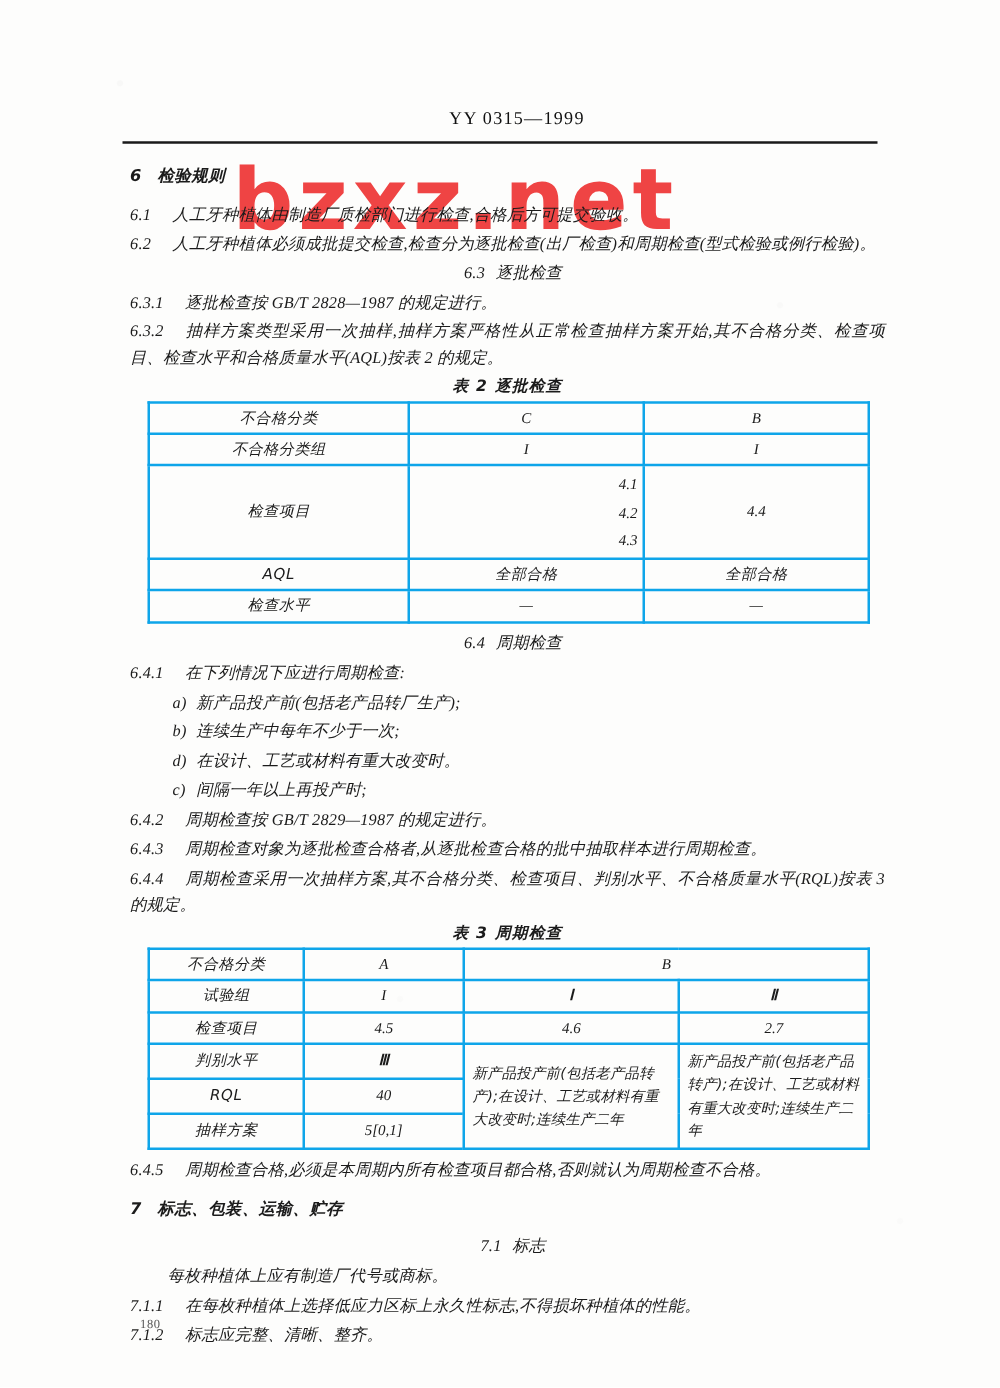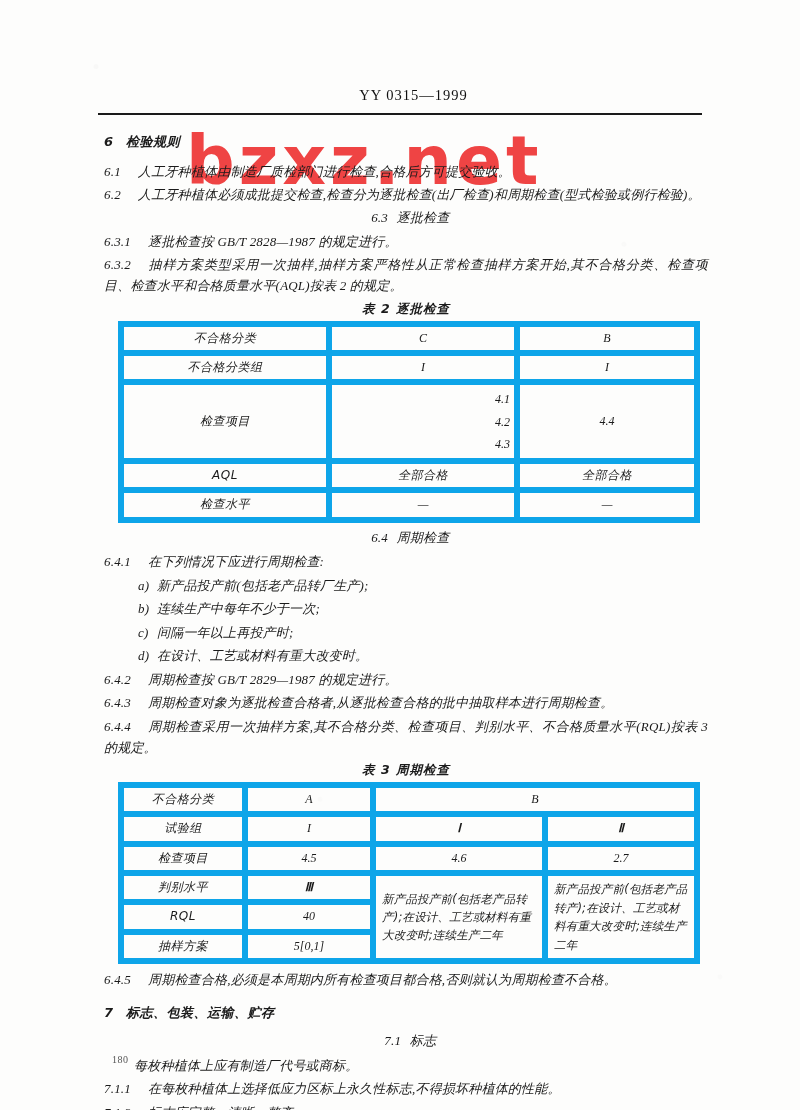--- a/index.html
+++ b/index.html
@@ -141,21 +141,21 @@
   }
   
   table.doc-table {
     border-collapse: collapse;
     width: 576px;
     margin: 0 0 0 14px;
     font-size: 12px;
     table-layout: fixed;
   }
   table.doc-table td {
-    border: 6px solid #0ea5e9;
+    border: 2px solid #0ea5e9;
     text-align: center;
     vertical-align: middle;
     padding: 3px 4px;
     line-height: 1.45;
     font-family: "Liberation Serif", serif;
   }
   table.doc-table td.lbl {
     font-family: "DejaVu Sans", "Liberation Sans", sans-serif;
     font-size: 12px;
     letter-spacing: 0.5px;
@@ -276,24 +276,24 @@
       <span class="num">6.4.1</span><span>在下列情况下应进行周期检查:</span>
     </p>
 
     <p class="listitem">
       <span class="mk">a)</span><span>新产品投产前(包括老产品转厂生产);</span>
     </p>
     <p class="listitem">
       <span class="mk">b)</span><span>连续生产中每年不少于一次;</span>
     </p>
     <p class="listitem">
+      <span class="mk">d)</span><span>在设计、工艺或材料有重大改变时。</span>
+    </p>
+    <p class="listitem">
       <span class="mk">c)</span><span>间隔一年以上再投产时;</span>
-    </p>
-    <p class="listitem">
-      <span class="mk">d)</span><span>在设计、工艺或材料有重大改变时。</span>
     </p>
 
     <p class="para n4">
       <span class="num">6.4.2</span><span>周期检查按 GB/T 2829—1987 的规定进行。</span>
     </p>
     <p class="para n4">
       <span class="num">6.4.3</span><span>周期检查对象为逐批检查合格者,从逐批检查合格的批中抽取样本进行周期检查。</span>
     </p>
     <p class="para n4">
       <span class="num">6.4.4</span><span>周期检查采用一次抽样方案,其不合格分类、检查项目、判别水平、不合格质量水平(RQL)按表 3 的规定。</span>

